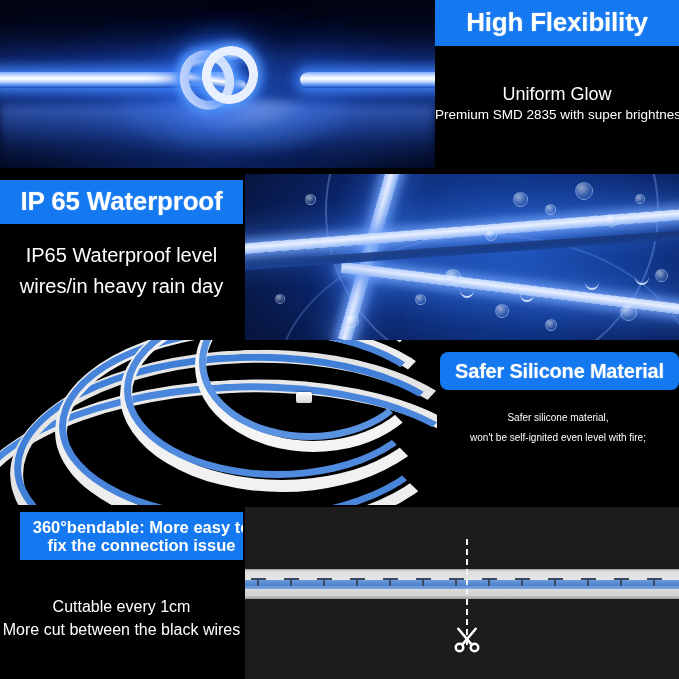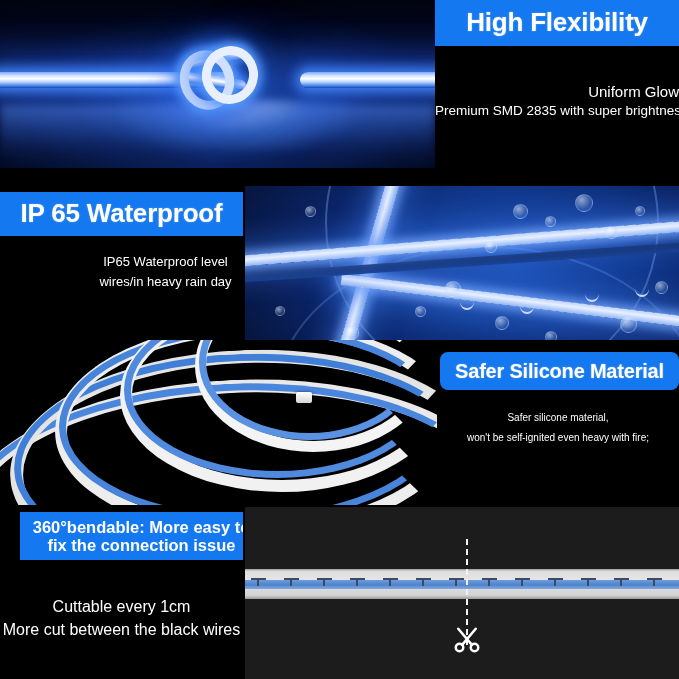--- a/index.html
+++ b/index.html
@@ -146,34 +146,34 @@
   .knot .strand.s2 { left: 4px;  top: 34px; width: 64px; transform: rotate(8deg); }
 
   #p1-banner {
     left: 0px; top: 0px; width: 244px; height: 46px;
     font-size: 26px;
   }
   #p1-caption {
     left: 0; top: 82px; width: 244px;
     font-size: 13.5px;
   }
-  #p1-caption .line:first-child { font-size: 15px; text-align: right; }
-
-  
-  #row2 { top: 186px; height: 168px; }
+  #p1-caption .line:first-child { font-size: 18px; }
+
+  
+  #row2 { top: 174px; height: 168px; }
   #p2-text  { left: 0;     width: 243px; }
   #p2-photo { left: 245px; width: 434px; }
 
   #p2-banner {
     left: 0px; top: 6px; width: 243px; height: 44px;
     font-size: 26px;
   }
   #p2-caption {
     left: 0; top: 66px; width: 243px;
-    font-size: 13px; line-height: 1.55; margin-left: 44px;
+    font-size: 20px; line-height: 1.55;
   }
 
   .water-scene {
     position: absolute;
     inset: 0;
     background:
       radial-gradient(ellipse 300px 160px at 62% 46%, #1d52b8 0%, #123a90 42%, #0b2466 70%, #071640 100%),
       #071640;
   }
   .pool-arc {
@@ -415,21 +415,21 @@
                     border-color:#5a92e2 transparent #5a92e2 #5a92e2;"></div>
 
         <div class="connector" style="left:296px; top:52px;"></div>
       </div>
     </div>
 
     <div class="panel text-panel" id="p3-text">
       <div class="banner narrow-font" id="p3-banner">Safer Silicone Material</div>
       <div class="caption" id="p3-caption">
         <span class="line">Safer silicone material,</span>
-        <span class="line">won't be self-ignited even heavy with fire;</span>
+        <span class="line">won't be self-ignited even level with fire;</span>
       </div>
     </div>
   </div>
 
   <div class="row" id="row4">
 
     <div class="panel text-panel" id="p4-text">
       <div class="banner" id="p4-banner">
         <div>
           <span class="line">360°bendable: More easy</span>

